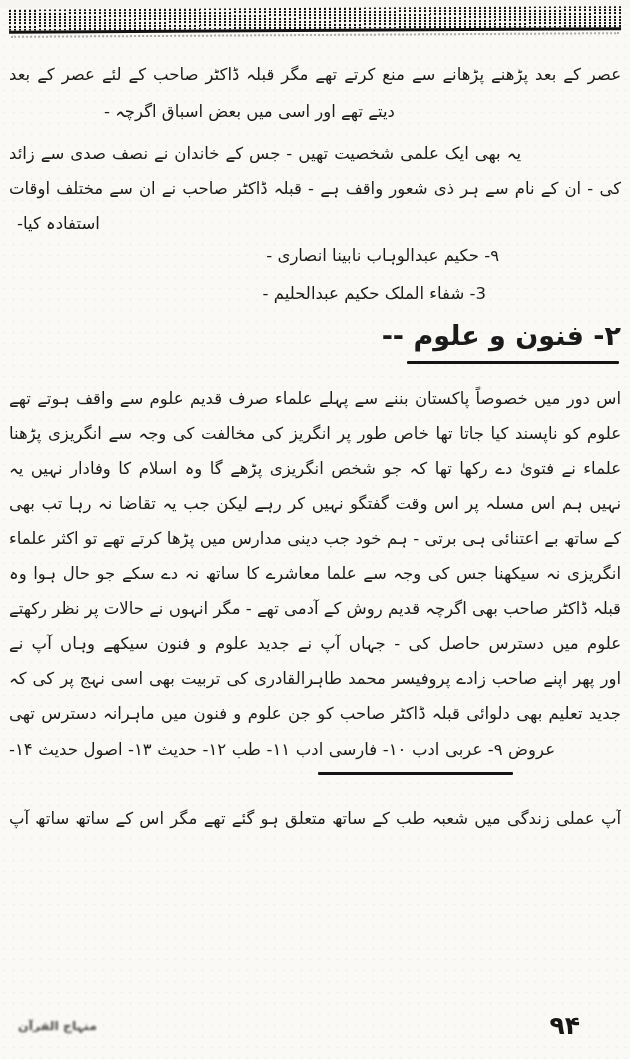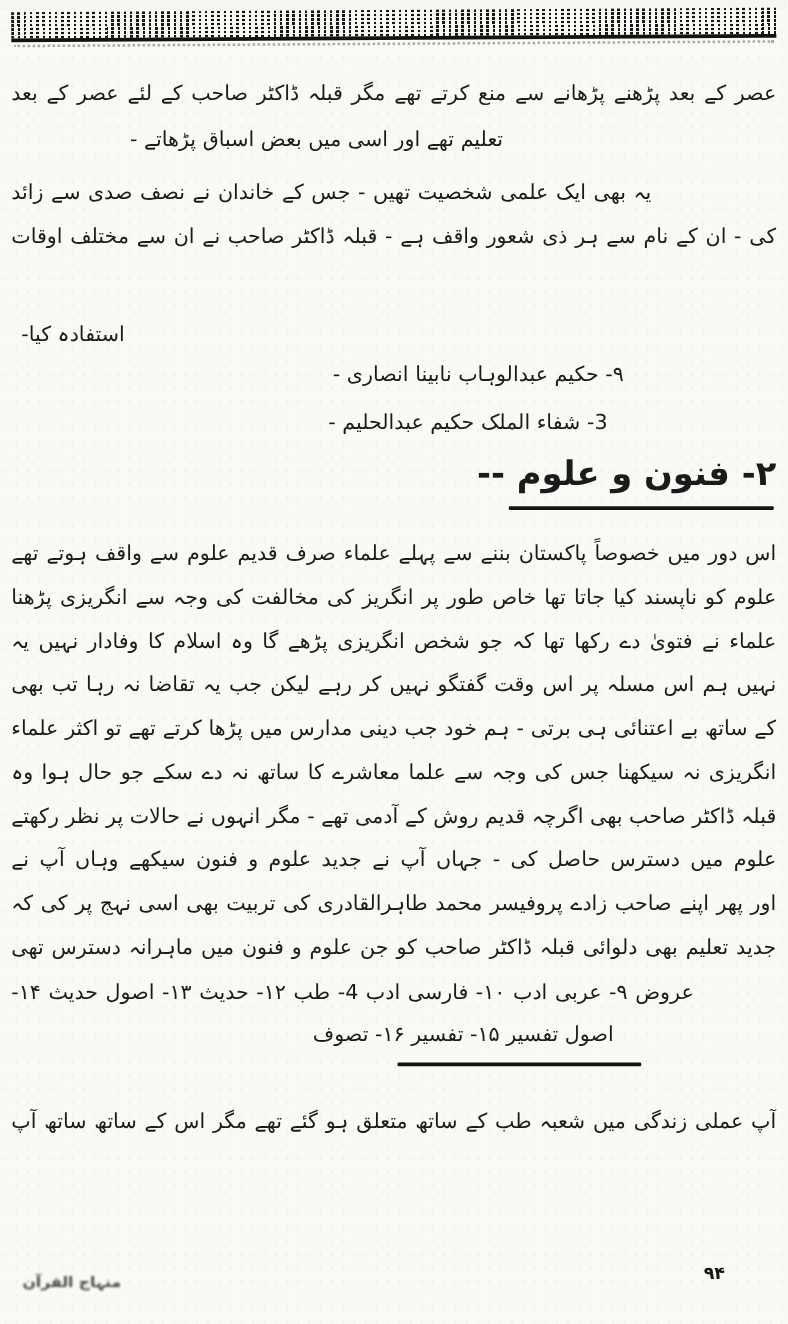--- a/index.html
+++ b/index.html
@@ -46,47 +46,47 @@
   .end-left{text-align:left;text-align-last:left;white-space:nowrap;}
   .start-right{text-align:right;text-align-last:right;white-space:nowrap;}
   .heading{
     font-size:27px;font-weight:bold;line-height:42px;height:42px;
     text-align:left;text-align-last:right;white-space:nowrap;overflow:visible;
     letter-spacing:0;
   }
   .rule{height:3px;background:#141414;border-radius:1px;}
   #footer-pageno{
     position:absolute;top:1003px;right:50px;
-    font-size:14px;font-weight:bold;color:#161616;
+    font-size:25px;font-weight:bold;color:#161616;
   }
   #footer-stamp{
     position:absolute;top:1010px;left:18px;
     font-size:12.5px;font-weight:bold;color:#2a2a2a;
     filter:blur(1px);opacity:.85;transform:scaleY(.92);
   }
   .mt2{margin-top:2px;}  .mt6{margin-top:6px;}  .mt8{margin-top:8px;}
   .mt14{margin-top:14px;} .mt17{margin-top:17px;} .mt24{margin-top:24px;} .mt26{margin-top:26px;}
 </style>
 </head>
 <body>
 
 <div id="page">
 
   <div class="top-border"></div>
 
   <div class="lh37 mt24">
     <div class="line">عصر کے بعد پڑھنے پڑھانے سے منع کرتے تھے مگر قبلہ ڈاکٹر صاحب کے لئے عصر کے بعد وقت مقرر کر</div>
-    <div class="line end-left" style="padding-left:95px;">تعلیم تھے اور اسی میں بعض اسباق پڑھاتے -</div>
+    <div class="line end-left" style="padding-left:95px;">دیتے تھے اور اسی میں بعض اسباق اگرچہ -</div>
   </div>
 
 
   <div class="lh35 mt6">
     <div class="line" style="padding-right:100px;">یہ بھی ایک علمی شخصیت تھیں - جس کے خاندان نے نصف صدی سے زائد اسلام کی خدمت</div>
     <div class="line">کی - ان کے نام سے ہر ذی شعور واقف ہے - قبلہ ڈاکٹر صاحب نے ان سے مختلف اوقات میں</div>
-    <div class="line end-left" style="padding-left:8px;margin-top:44px;">استفادہ کیا-</div>
+    <div class="line end-left" style="padding-left:8px;">استفادہ کیا-</div>
   </div>
 
   <div class="entry" style="margin-right:122px;">۹- حکیم عبدالوہاب نابینا انصاری -</div>
   <div class="entry mt8" style="margin-right:135px;">3- شفاء الملک حکیم عبدالحلیم -</div>
 
   <div class="heading mt6">۲- فنون و علوم --</div>
   <div class="rule" style="width:212px;margin:4px 2px 0 auto;"></div>
 
   <div class="lh35 mt17">
     <div class="line">اس دور میں خصوصاً پاکستان بننے سے پہلے علماء صرف قدیم علوم سے واقف ہوتے تھے دیگر</div>
@@ -95,22 +95,21 @@
     <div class="line">نہیں ہم اس مسلہ پر اس وقت گفتگو نہیں کر رہے لیکن جب یہ تقاضا نہ رہا تب بھی علماء نے جدید علوم</div>
     <div class="line">کے ساتھ بے اعتنائی ہی برتی - ہم خود جب دینی مدارس میں پڑھا کرتے تھے تو اکثر علماء یہی کہتے تھے کہ</div>
     <div class="line">انگریزی نہ سیکھنا جس کی وجہ سے علما معاشرے کا ساتھ نہ دے سکے جو حال ہوا وہ ہر ایک کے سامنے ہے -</div>
     <div class="line">قبلہ ڈاکٹر صاحب بھی اگرچہ قدیم روش کے آدمی تھے - مگر انہوں نے حالات پر نظر رکھتے ہوئے جدید</div>
     <div class="line">علوم میں دسترس حاصل کی - جہاں آپ نے جدید علوم و فنون سیکھے وہاں آپ نے انگریزی کو بھی سیکھا-</div>
     <div class="line">اور پھر اپنے صاحب زادے پروفیسر محمد طاہرالقادری کی تربیت بھی اسی نہج پر کی کہ دینی علوم کے ساتھ ساتھ</div>
     <div class="line">جدید تعلیم بھی دلوائی قبلہ ڈاکٹر صاحب کو جن علوم و فنون میں ماہرانہ دسترس تھی وہ درج ذیل ہیں -</div>
   </div>
 
   <div class="lh34 mt2">
-    <div class="line" style="padding-right:66px;">عروض ۹- عربی ادب ۱۰- فارسی ادب 4- طب ۱۲- حدیث ۱۳- اصول حدیث ۱۴-</div>
-    <div class="line start-right" style="margin-right:130px;">اصول تفسیر ۱۵- تفسیر ۱۶- تصوف</div>
+    <div class="line" style="padding-right:66px;">عروض ۹- عربی ادب ۱۰- فارسی ادب ۱۱- طب ۱۲- حدیث ۱۳- اصول حدیث ۱۴-</div>
   </div>
 
   <div class="rule" style="width:195px;margin:5px 108px 0 auto;"></div>
 
   <div class="lh36 mt26">
     <div class="line">آپ عملی زندگی میں شعبہ طب کے ساتھ متعلق ہو گئے تھے مگر اس کے ساتھ ساتھ آپ نے درسی</div>
   </div>
 
   <div id="footer-pageno">۹۴</div>
   <div id="footer-stamp">منہاج القرآن</div>

